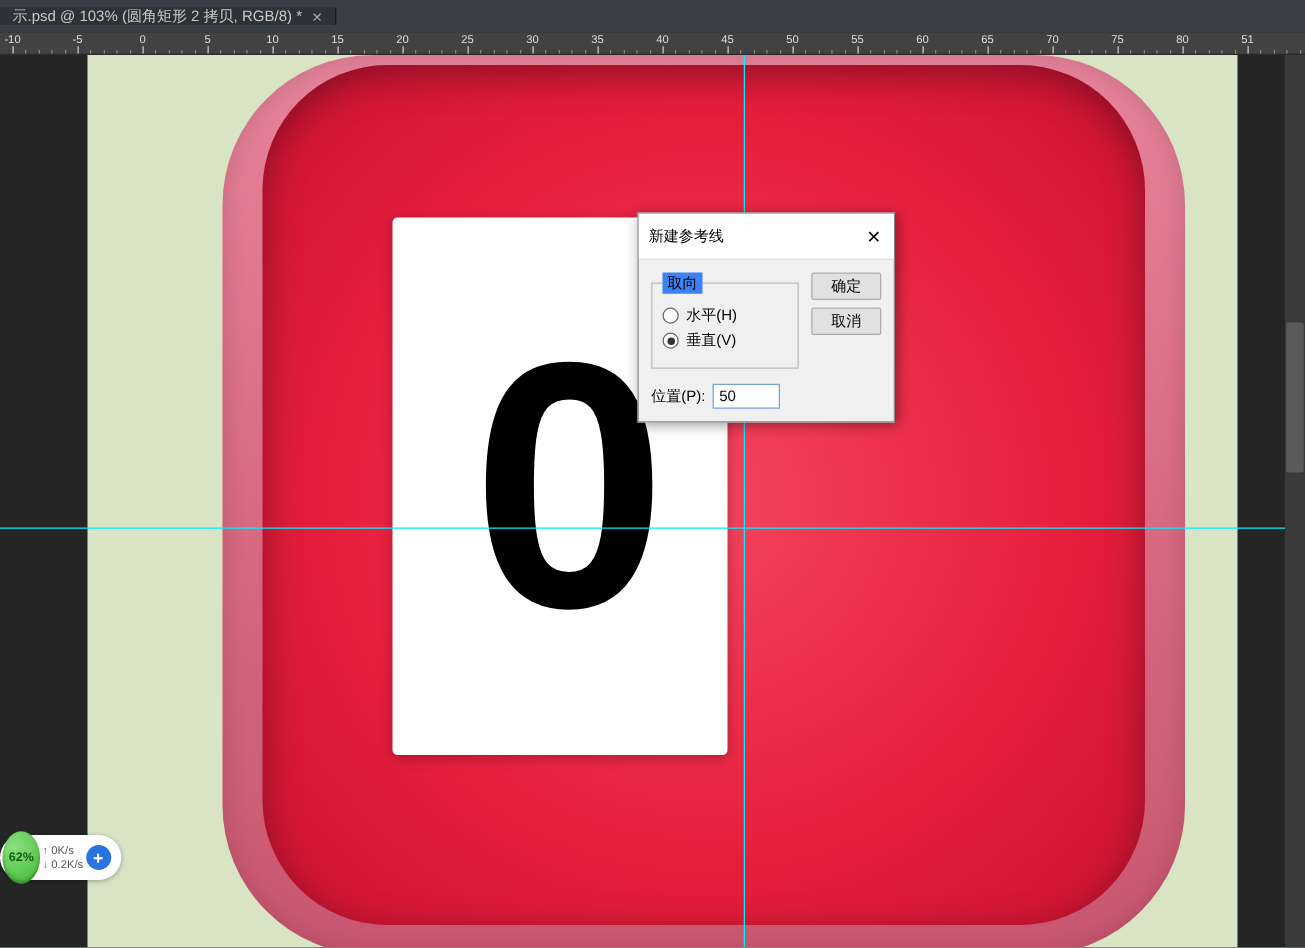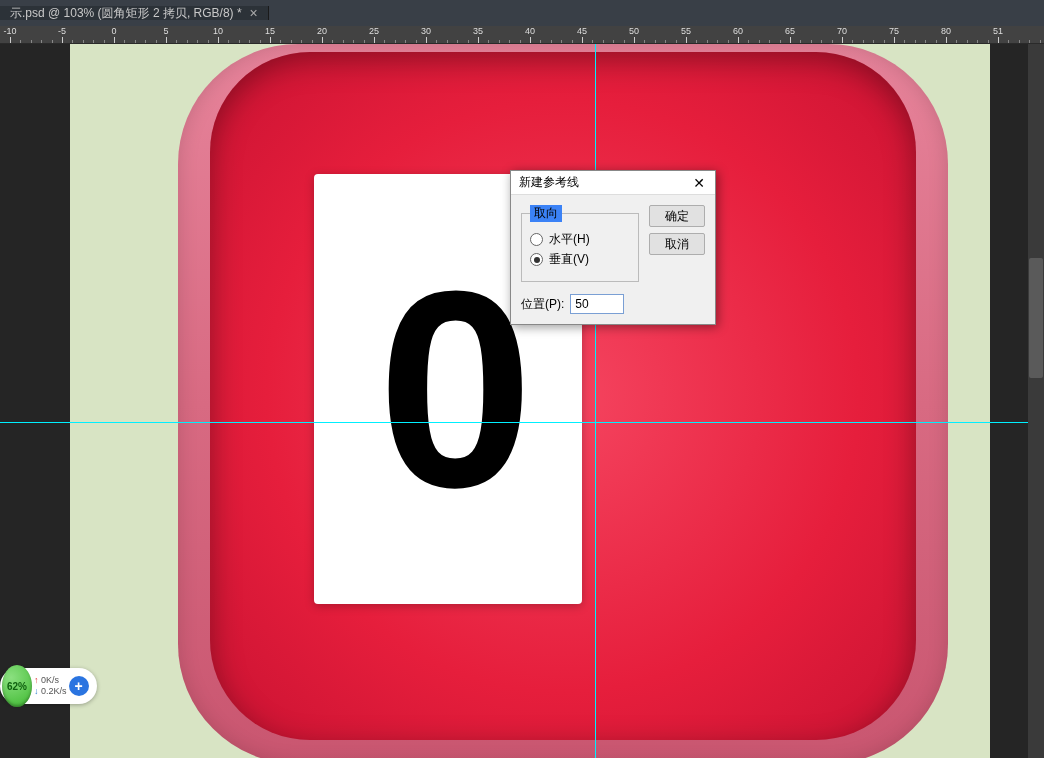--- a/index.html
+++ b/index.html
@@ -14,21 +14,21 @@
 .ruler-h .minor{position:absolute;bottom:0;width:1px;height:3px;background:#888}
 .canvas-wrap{position:absolute;top:44px;left:0;right:0;bottom:0;background:#252525;overflow:hidden}
 .canvas{position:absolute;left:70px;top:0;width:920px;height:760px;background:#d8e4c4}
 .outer-rect{position:absolute;left:108px;top:0;width:770px;height:720px;border-radius:120px;background:linear-gradient(180deg,#e6839a 0%,#d86a82 50%,#c95670 100%);box-shadow:inset 0 0 20px rgba(0,0,0,.15)}
 .inner-rect{position:absolute;left:140px;top:8px;width:706px;height:688px;border-radius:100px;background:radial-gradient(circle at 50% 50%,#f54560 0%,#e61e3c 60%,#c91232 100%);box-shadow:inset 0 8px 30px rgba(0,0,0,.35)}
 .white-card{position:absolute;left:244px;top:130px;width:268px;height:430px;background:#fff;border-radius:4px;box-shadow:0 2px 10px rgba(0,0,0,.25);display:flex;align-items:center;justify-content:center}
 .big-zero{font-size:280px;font-weight:900;color:#000;font-family:Arial,sans-serif;letter-spacing:-15px}
 .guide-h{position:absolute;left:0;right:0;height:1px;background:#00f0ff;top:378px}
 .guide-v{position:absolute;top:0;bottom:0;width:1px;background:#00f0ff;left:595px}
 .dialog{position:absolute;left:510px;top:170px;width:206px;background:#f0f0f0;border:1px solid #888;box-shadow:2px 2px 10px rgba(0,0,0,.4);font-size:12px}
-.dialog-title{height:24px;background:#fff;display:flex;align-items:center;justify-content:space-between;padding:0 8px;border-bottom:1px solid #ddd}
+.dialog-title{height:37px;background:#fff;display:flex;align-items:center;justify-content:space-between;padding:0 8px;border-bottom:1px solid #ddd}
 .dialog-close{width:16px;height:16px;display:flex;align-items:center;justify-content:center;cursor:pointer;font-size:14px}
 .dialog-body{padding:10px;display:flex;gap:10px}
 .dialog-left{flex:1}
 .fieldset{border:1px solid #bbb;padding:6px 8px 10px;margin-bottom:12px;position:relative}
 .fieldset legend{font-size:12px;padding:0 4px;background:#3b82f6}
 .radio-row{display:flex;align-items:center;gap:6px;margin:3px 0}
 .radio{width:13px;height:13px;border:1px solid #666;border-radius:50%;display:flex;align-items:center;justify-content:center;background:#fff}
 .radio.checked::after{content:"";width:6px;height:6px;background:#333;border-radius:50%}
 .pos-row{display:flex;align-items:center;gap:6px}
 .pos-input{width:54px;height:20px;border:1px solid #7a9fd4;padding:0 4px;font-size:12px;background:#fff}

